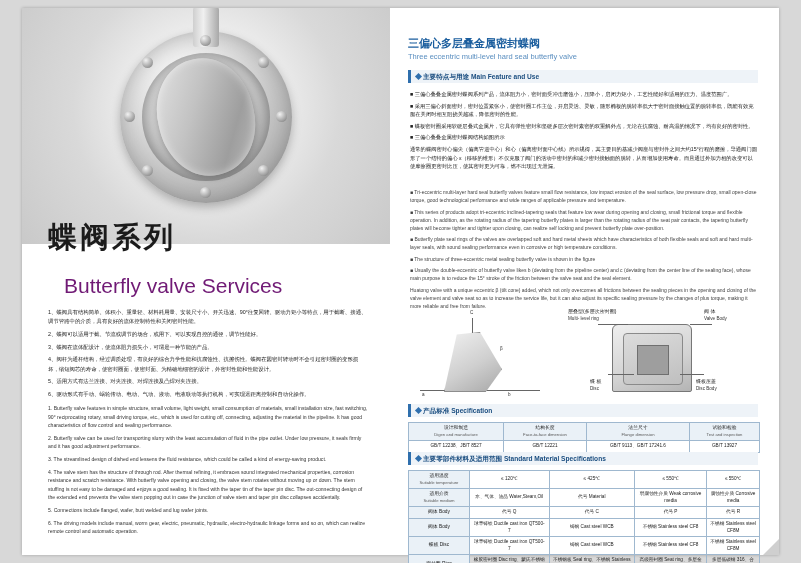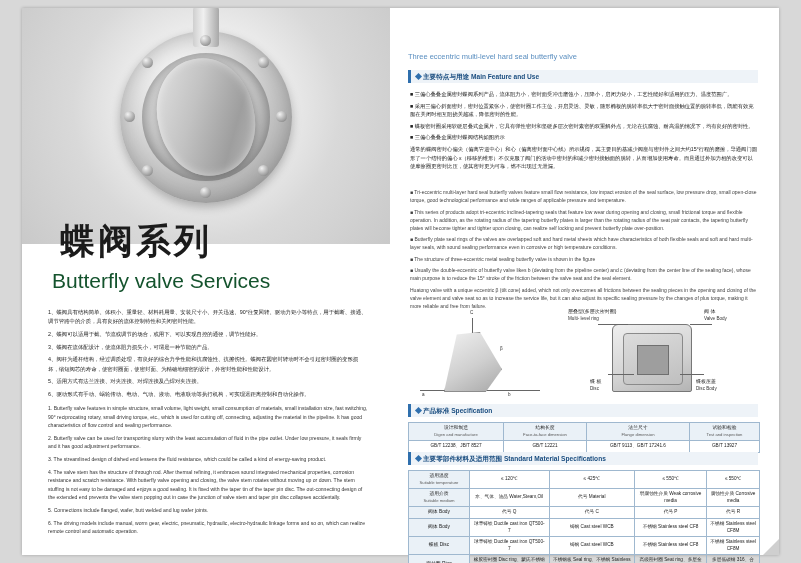--- a/index.html
+++ b/index.html
@@ -57,25 +57,25 @@
   }
   .bolt{
     position:absolute;width:11px;height:11px;border-radius:50%;
     background:radial-gradient(circle at 35% 30%,#f2f2f2,#9a9a9a 70%,#6f6f6f);
     z-index:4;
   }
   .left-title-block{
     position:absolute;left:26px;top:210px;width:320px;
   }
   .zh-title{
-    font-size:35px;font-weight:bold;color:#1b1b1b;letter-spacing:3px;
-    margin:0 0 2px 12px;
+    font-size:29px;font-weight:bold;color:#1b1b1b;letter-spacing:3px;
+    margin:0 0 2px 0;
   }
   .en-title{
-    font-size:21px;color:#14532d;margin:4px;font-weight:normal;
+    font-size:21px;color:#701a75;margin:16px;font-weight:normal;
   }
   .feat-head{
     position:absolute;left:26px;top:284px;font-size:10px;font-weight:bold;color:#1b1b1b;
   }
   .feat-cn{
     position:absolute;left:26px;top:300px;width:320px;
     font-size:5.4px;line-height:9.2px;color:#222;
   }
   .feat-cn p{margin:0 0 3.5px 0;}
   .feat-en{
@@ -227,20 +227,21 @@
       <p>2. Butterfly valve can be used for transporting slurry with the least accumulation of fluid in the pipe outlet. Under low pressure, it seals firmly and it has good adjustment performance.</p>
       <p>3. The streamlined design of dished end lessens the fluid resistance, which could be called a kind of energy-saving product.</p>
       <p>4. The valve stem has the structure of through rod. After thermal refining, it embraces sound integrated mechanical properties, corrosion resistance and scratch resistance. With butterfly valve opening and closing, the valve stem rotates without moving up or down. The stem stuffing is not easy to be damaged and enjoys a good sealing. It is fixed with the taper tin of the taper pin disc. The out-connecting design of the extended end prevents the valve stem popping out in case the junction of valve stem and taper pin disc collapses accidentally.</p>
       <p>5. Connections include flanged, wafer, butt welded and lug wafer joints.</p>
       <p>6. The driving models include manual, worm gear, electric, pneumatic, hydraulic, electro-hydraulic linkage forms and so on, which can realize remote control and automatic operation.</p>
     </div>
   </div>
 
   <div class="right">
 
+    <div class="r-title-zh">三偏心多层叠金属密封蝶阀</div>
     <div class="r-title-en">Three eccentric multi-level hard seal butterfly valve</div>
 
     <div class="sec-head" style="top:62px;">
       <span class="dia"></span>
       <span>主要特点与用途  Main Feature and  Use</span>
     </div>
 
     <div class="body-cn" style="top:82px;">
       <p>■ 三偏心叠叠金属密封蝶阀系列产品，流体阻力小，密封面受冲击磨蚀小，压降小，启闭力矩小，工艺性能好和适用的压力、温度范围广。</p>
       <p>■ 采用三偏心斜面密封，密封位置紧张小，使密封圈工作主位，开启灵活、灵敏，随形椭板的脱转率低大于密封面接触位置的脱转率低，既能有效克服在关闭时相互阻挠关越减，降低密封的性能。</p>

